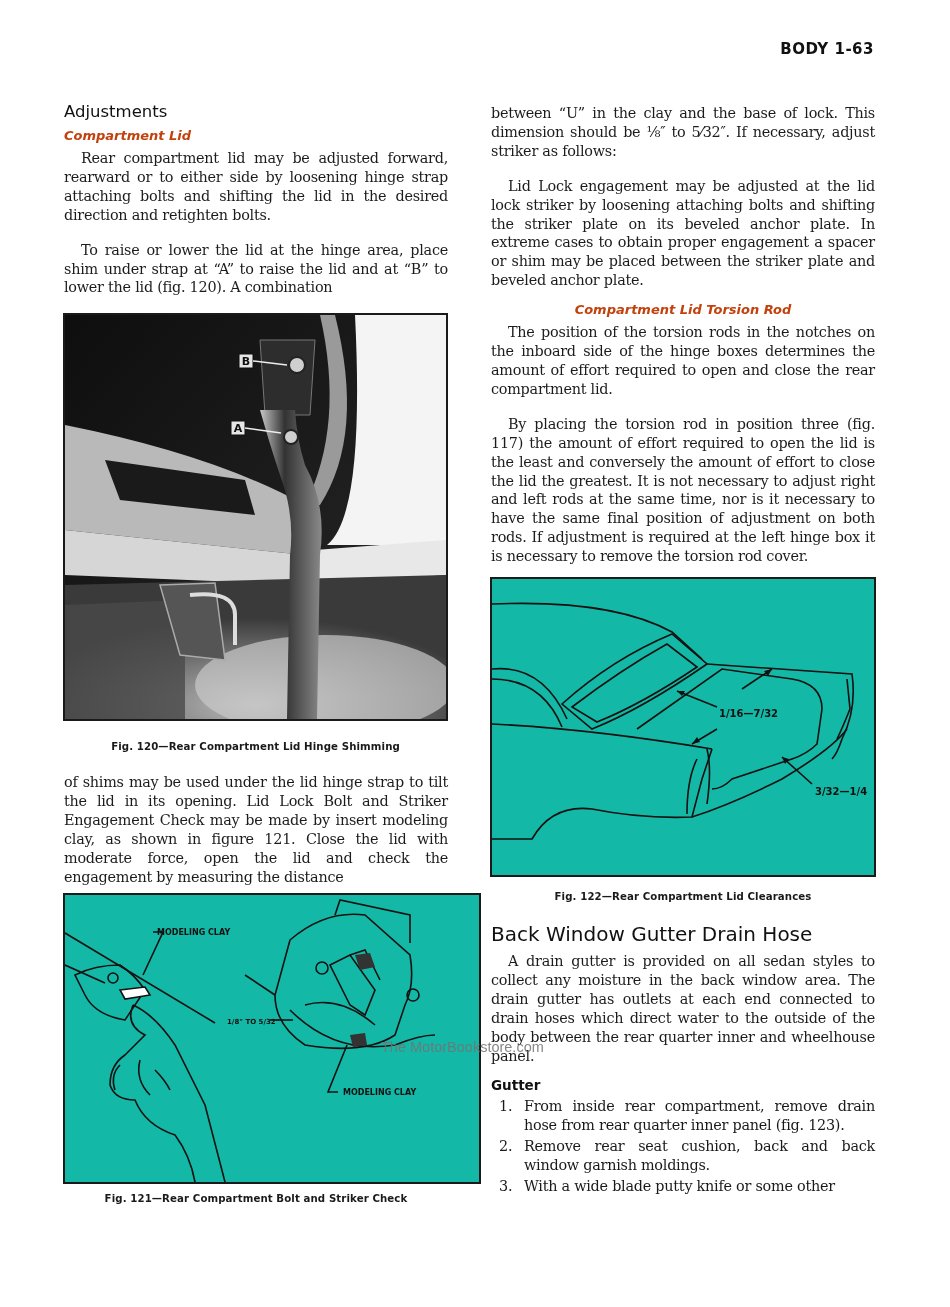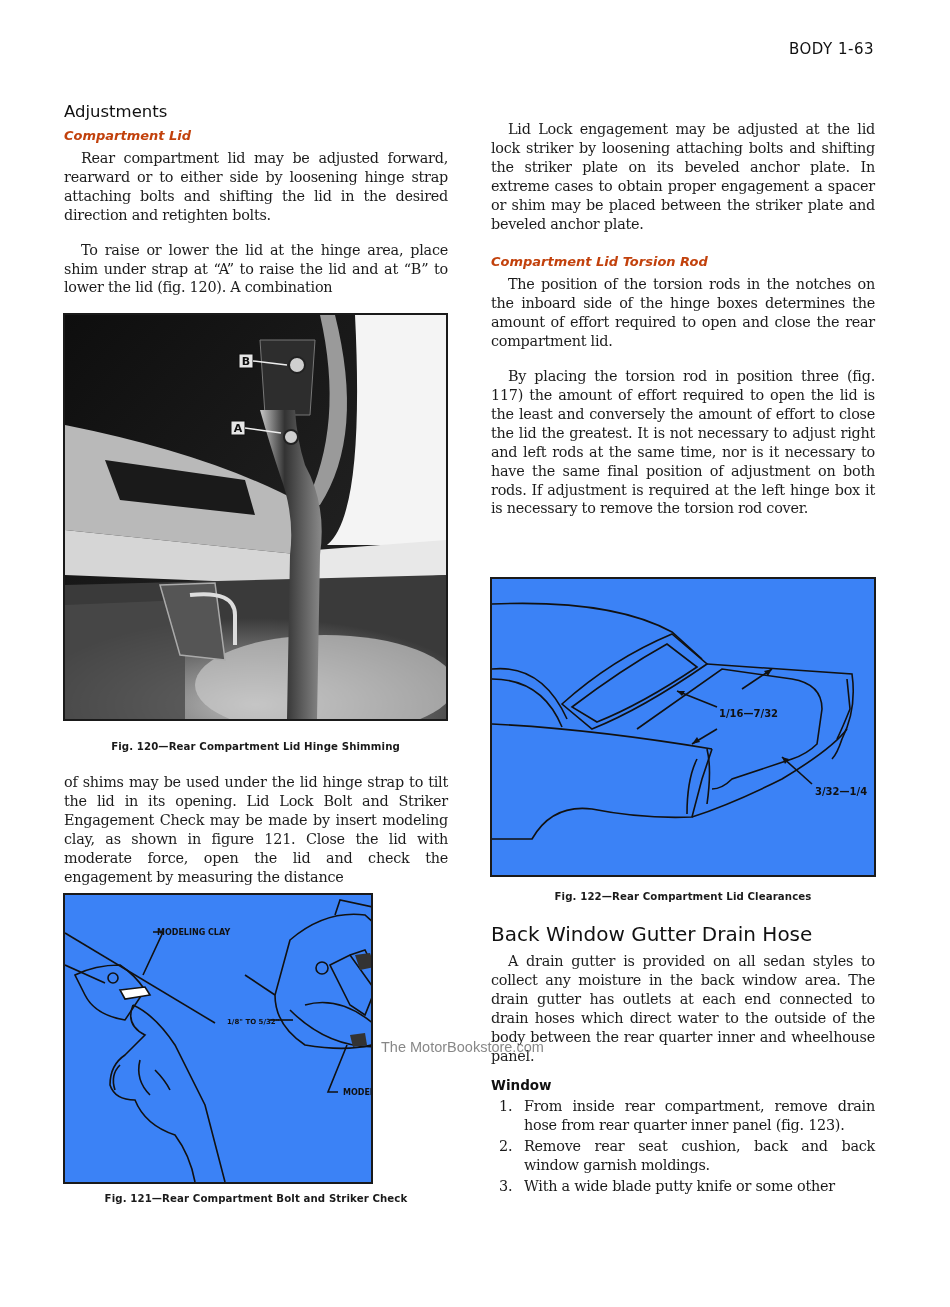--- a/index.html
+++ b/index.html
@@ -1,34 +1,34 @@
 <!DOCTYPE html>
 <html><head>
 <meta charset="utf-8">
 <style>
   html, body { margin: 0; padding: 0; background: #ffffff; }
   body { width: 950px; height: 1307px; position: relative; overflow: hidden; color: #1a1a1a; }
 
-  .running-head { position: absolute; top: 40px; right: 76px; font-family: "DejaVu Sans", sans-serif; font-weight: normal; font-size: 15px; letter-spacing: 0.5px; color: #111; }
+  .running-head { position: absolute; top: 40px; right: 76px; font-family: "DejaVu Sans", sans-serif; font-weight: bold; font-size: 15px; letter-spacing: 0.5px; color: #111; }
 
   .col { position: absolute; }
   .col-left { left: 64px; width: 384px; }
   .col-right { left: 491px; width: 384px; }
 
   .h2 { font-family: "DejaVu Sans", sans-serif; font-weight: normal; font-size: 16.5px; color: #111; margin: 0; }
   .h3 { font-family: "DejaVu Sans", sans-serif; font-weight: bold; font-style: italic; font-size: 13px; color: #c2410c; margin: 0; }
   .h3-plain { font-family: "DejaVu Sans", sans-serif; font-weight: bold; font-size: 13.5px; color: #111; margin: 0; }
 
   p.body { font-family: "DejaVu Serif", serif; font-size: 14.4px; line-height: 18.9px; margin: 0; text-align: justify; text-indent: 17px; letter-spacing: -0.25px; color: #1c1c1c; }
   p.body.noindent { text-indent: 0; }
   p.gap { margin-top: 16px; }
 
   .caption { font-family: "DejaVu Sans", sans-serif; font-weight: bold; font-size: 10.2px; color: #1a1a1a; text-align: center; letter-spacing: 0.1px; position: absolute; }
 
-  .figure { position: absolute; border: 2px solid #1a1a1a; background: #3b82f6; overflow: hidden; box-sizing: border-box; }
+  .figure { position: absolute; border: 2px solid #1a1a1a; background: #14b8a6; overflow: hidden; box-sizing: border-box; }
 
   ol.steps { list-style: none; margin: 0; padding: 0; }
   ol.steps li { font-family: "DejaVu Serif", serif; font-size: 14.4px; line-height: 18.9px; position: relative; padding-left: 33px; text-align: justify; letter-spacing: -0.25px; margin-bottom: 2px; }
   ol.steps li .num { position: absolute; left: 8px; top: 0; }
 
   .watermark { position: absolute; left: 381px; top: 1039px; font-family: "Liberation Sans", sans-serif; font-size: 14.5px; color: #737373; opacity: 0.85; white-space: nowrap; }
 </style>
 </head>
 <body>
 
@@ -92,21 +92,21 @@
     <text x="173" y="117" font-family="DejaVu Sans, sans-serif" font-size="11" font-weight="bold" text-anchor="middle" fill="#111">A</text>
     <line x1="180" y1="113" x2="216" y2="118" stroke="#eee" stroke-width="1.5"></line>
   </svg>
 </div>
 <div class="caption" style="left:63px; top:741px; width:385px;">Fig. 120—Rear Compartment Lid Hinge Shimming</div>
 
 <div class="col col-left" style="top:773px;">
   <p class="body noindent">of shims may be used under the lid hinge strap to tilt the lid in its opening. Lid Lock Bolt and Striker Engagement Check may be made by insert modeling clay, as shown in figure 121. Close the lid with moderate force, open the lid and check the engagement by measuring the distance</p>
 </div>
 
-<div class="figure" style="left:63px; top:893px; width:310px; height:291px;">
+<div class="figure" style="left:63px; top:893px; width:418px; height:291px;">
   <svg width="382" height="287" viewBox="0 0 382 287">
     <g fill="none" stroke="#111" stroke-width="1.6">
 
       <line x1="0" y1="38" x2="150" y2="128"></line>
       <line x1="0" y1="70" x2="40" y2="88"></line>
       <path d="M10 80 Q30 70 55 70 Q70 80 80 95 L60 125 Q30 120 20 100 Z"></path>
       <circle cx="48" cy="83" r="5"></circle>
 
       <path d="M55 95 L80 92 L85 100 L60 104 Z" fill="#fff"></path>
 
@@ -135,22 +135,23 @@
     <path d="M290 60 L305 58 L310 72 L295 75 Z" fill="#333"></path>
     <path d="M285 140 L300 138 L302 150 L288 152 Z" fill="#333"></path>
     <text x="92" y="40" font-family="DejaVu Sans, sans-serif" font-size="8" font-weight="bold" fill="#111">MODELING CLAY</text>
     <text x="162" y="129" font-family="DejaVu Sans, sans-serif" font-size="7" font-weight="bold" fill="#111">1/8" TO 5/32"</text>
     <text x="278" y="200" font-family="DejaVu Sans, sans-serif" font-size="8" font-weight="bold" fill="#111">MODELING CLAY</text>
   </svg>
 </div>
 <div class="caption" style="left:63px; top:1193px; width:386px;">Fig. 121—Rear Compartment Bolt and Striker Check</div>
 
 <div class="col col-right" style="top:104px;">
+  <p class="body noindent">between “U” in the clay and the base of lock. This dimension should be ⅛″ to 5⁄32″. If necessary, adjust striker as follows:</p>
   <p class="body gap">Lid Lock engagement may be adjusted at the lid lock striker by loosening attaching bolts and shifting the striker plate on its beveled anchor plate. In extreme cases to obtain proper engagement a spacer or shim may be placed between the striker plate and beveled anchor plate.</p>
-  <h3 class="h3" style="margin-top:21px; margin-bottom:6px;">Compartment Lid Torsion Rod</h3>
+  <h3 class="h3" style="margin-top:12px; margin-bottom:6px;text-align:center;">Compartment Lid Torsion Rod</h3>
   <p class="body">The position of the torsion rods in the notches on the inboard side of the hinge boxes determines the amount of effort required to open and close the rear compartment lid.</p>
   <p class="body gap">By placing the torsion rod in position three (fig. 117) the amount of effort required to open the lid is the least and conversely the amount of effort to close the lid the greatest. It is not necessary to adjust right and left rods at the same time, nor is it necessary to have the same final position of adjustment on both rods. If adjustment is required at the left hinge box it is necessary to remove the torsion rod cover.</p>
 </div>
 
 <div class="figure" style="left:490px; top:577px; width:386px; height:300px;">
   <svg width="382" height="296" viewBox="0 0 382 296">
     <g fill="none" stroke="#111" stroke-width="1.6">
 
       <path d="M0 25 Q120 20 180 53 L210 80"></path>
       <path d="M0 90 Q50 85 75 140"></path>
@@ -181,21 +182,21 @@
     <polygon points="290,178 297,180 293,185" fill="#111"></polygon>
     <text x="227" y="138" font-family="DejaVu Sans, sans-serif" font-size="10" font-weight="bold" fill="#111">1/16—7/32</text>
     <text x="323" y="216" font-family="DejaVu Sans, sans-serif" font-size="10" font-weight="bold" fill="#111">3/32—1/4</text>
   </svg>
 </div>
 <div class="caption" style="left:490px; top:891px; width:386px;">Fig. 122—Rear Compartment Lid Clearances</div>
 
 <div class="col col-right" style="top:922px;">
   <h2 class="h2" style="font-size:20px; margin-bottom:6px;">Back Window Gutter Drain Hose</h2>
   <p class="body">A drain gutter is provided on all sedan styles to collect any moisture in the back window area. The drain gutter has outlets at each end connected to drain hoses which direct water to the outside of the body between the rear quarter inner and wheelhouse panel.</p>
-  <h3 class="h3-plain" style="margin-top:12px; margin-bottom:4px;">Window</h3>
+  <h3 class="h3-plain" style="margin-top:12px; margin-bottom:4px;">Gutter</h3>
   <ol class="steps">
     <li>
       <span class="num">1.</span>
       <span>From inside rear compartment, remove drain hose from rear quarter inner panel (fig. 123).</span>
     </li>
     <li>
       <span class="num">2.</span>
       <span>Remove rear seat cushion, back and back window garnish moldings.</span>
     </li>
     <li>

